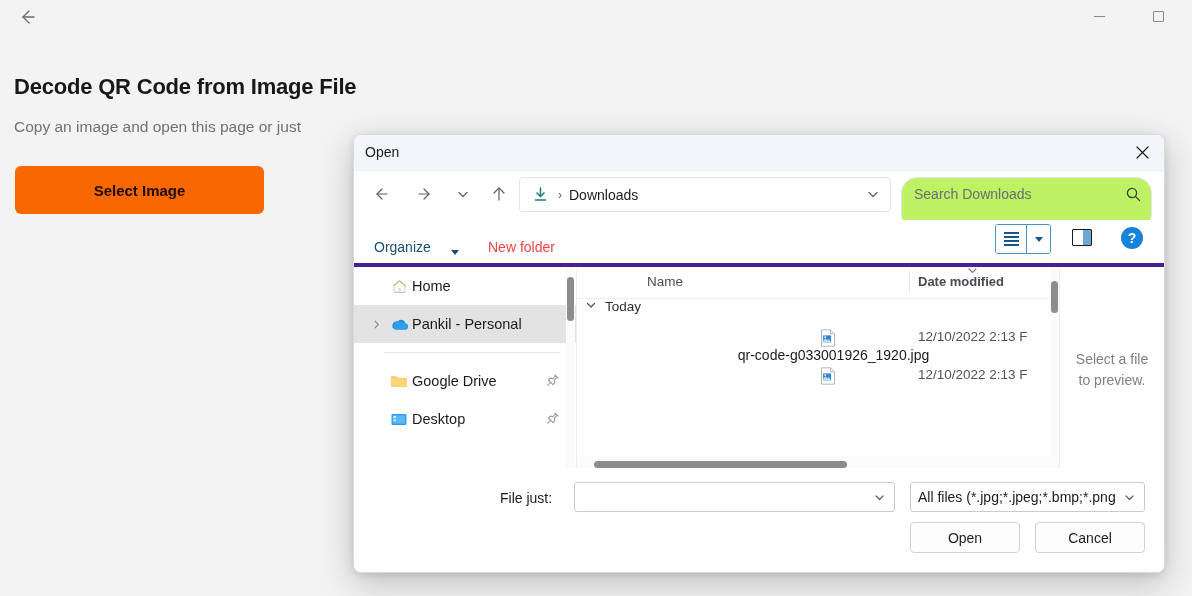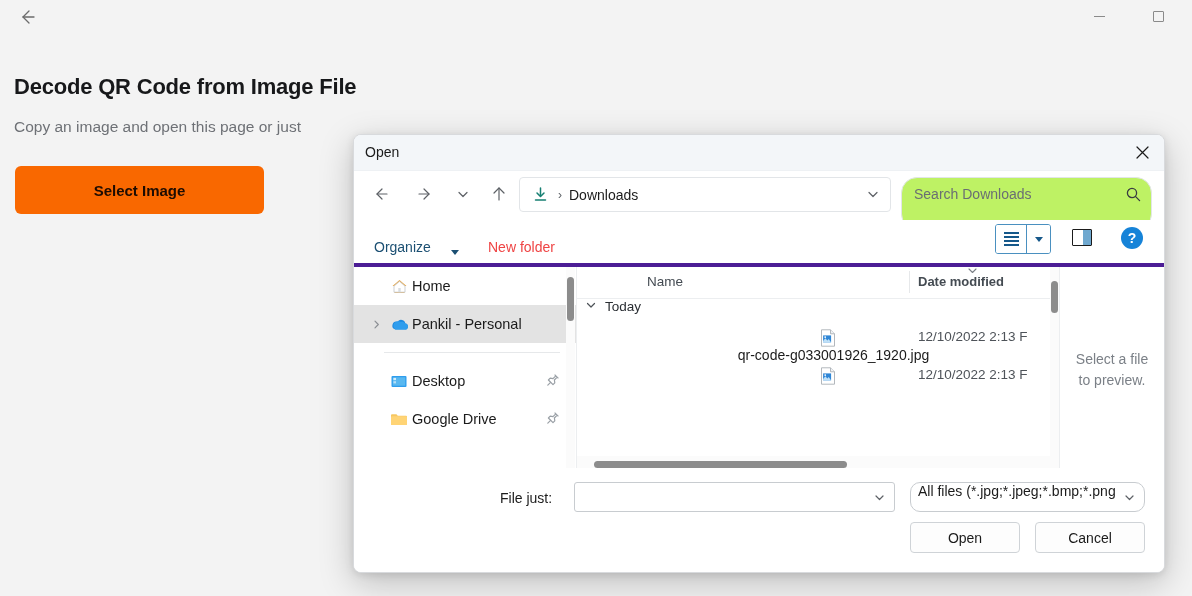--- a/index.html
+++ b/index.html
@@ -261,22 +261,22 @@
     border: 1px solid #c8ccd0; border-radius: 3px; background: #fff;
   }
   .fn-input {
     position: absolute; left: 7px; top: 5px; width: 290px; border: none; outline: none;
     font-size: 14px; color: #1b1b1b; font-family: "Liberation Sans", sans-serif;
     background: transparent;
   }
   .fn-chev { position: absolute; right: 8px; top: 7px; color: #5d6166; cursor: pointer; }
   .ft-box {
     position: absolute; left: 556px; top: 14px; width: 235px; height: 30px;
-    border: 1px solid #c8ccd0; border-radius: 10px; background: #fff;
-    display: flex; align-items: flex-start; overflow: hidden; cursor: pointer;
+    border: 1px solid #c8ccd0; border-radius: 3px; background: #fff;
+    display: flex; align-items: center; overflow: hidden; cursor: pointer;
   }
   .ft-text {
     font-size: 14px; color: #1b1b1b; margin-left: 7px;
     white-space: nowrap; overflow: hidden; width: 200px;
   }
   .ft-chev { position: absolute; right: 8px; top: 7px; color: #5d6166; }
   .btn-open, .btn-cancel {
     position: absolute; top: 54px; width: 110px; height: 31px;
     background: #fdfdfd; border: 1px solid #cfd3d7; border-radius: 4px;
     font-size: 14px; color: #1b1b1b; cursor: pointer;
@@ -435,44 +435,44 @@
           </span>
           <span class="nav-label">Pankil - Personal</span>
         </div>
 
         <div class="nav-divider"></div>
 
         <div class="nav-item">
           <span class="nav-expander"></span>
           <span class="nav-ico">
             <svg width="18" height="15" viewBox="0 0 18 15">
+              <path d="M1 3.2 a1 1 0 0 1 1-1 h4.4 l1.4 1.6 H16 a1 1 0 0 1 1 1 V12 a1 1 0 0 1-1 1 H2 a1 1 0 0 1-1-1 Z" fill="#f6c761"></path>
+              <path d="M1 5.2 a1 1 0 0 1 1-1 h14 a1 1 0 0 1 1 1 V12 a1 1 0 0 1-1 1 H2 a1 1 0 0 1-1-1 Z" fill="#ffd475"></path>
+            </svg>
+          </span>
+          <span class="nav-label">Google Drive</span>
+          <span class="nav-pin">
+            <svg width="14" height="14" viewBox="0 0 14 14" fill="none" stroke="currentColor" stroke-width="1.2">
+              <path d="M8.6 1.6 L12.4 5.4 M9.8 2.8 L7 5.6 L4.2 5.2 L2.4 7 L7 11.6 L8.8 9.8 L8.4 7 L11.2 4.2" stroke-linejoin="round"></path>
+              <path d="M4.6 9.4 L1.8 12.2" stroke-linecap="round"></path>
+            </svg>
+          </span>
+        </div>
+
+        <div class="nav-item">
+          <span class="nav-expander"></span>
+          <span class="nav-ico">
+            <svg width="18" height="15" viewBox="0 0 18 15">
               <rect x="1.5" y="2" width="15" height="11" rx="1" fill="#2f9ded"></rect>
               <rect x="2.8" y="3.3" width="12.4" height="8.4" fill="#59b8f0"></rect>
               <rect x="3.4" y="3.9" width="2.6" height="2.2" fill="#ffffff" opacity="0.75"></rect>
               <rect x="3.4" y="7.2" width="2.6" height="2.2" fill="#ffffff" opacity="0.55"></rect>
             </svg>
           </span>
           <span class="nav-label">Desktop</span>
-          <span class="nav-pin">
-            <svg width="14" height="14" viewBox="0 0 14 14" fill="none" stroke="currentColor" stroke-width="1.2">
-              <path d="M8.6 1.6 L12.4 5.4 M9.8 2.8 L7 5.6 L4.2 5.2 L2.4 7 L7 11.6 L8.8 9.8 L8.4 7 L11.2 4.2" stroke-linejoin="round"></path>
-              <path d="M4.6 9.4 L1.8 12.2" stroke-linecap="round"></path>
-            </svg>
-          </span>
-        </div>
-
-        <div class="nav-item">
-          <span class="nav-expander"></span>
-          <span class="nav-ico">
-            <svg width="18" height="15" viewBox="0 0 18 15">
-              <path d="M1 3.2 a1 1 0 0 1 1-1 h4.4 l1.4 1.6 H16 a1 1 0 0 1 1 1 V12 a1 1 0 0 1-1 1 H2 a1 1 0 0 1-1-1 Z" fill="#f6c761"></path>
-              <path d="M1 5.2 a1 1 0 0 1 1-1 h14 a1 1 0 0 1 1 1 V12 a1 1 0 0 1-1 1 H2 a1 1 0 0 1-1-1 Z" fill="#ffd475"></path>
-            </svg>
-          </span>
-          <span class="nav-label">Google Drive</span>
           <span class="nav-pin">
             <svg width="14" height="14" viewBox="0 0 14 14" fill="none" stroke="currentColor" stroke-width="1.2">
               <path d="M8.6 1.6 L12.4 5.4 M9.8 2.8 L7 5.6 L4.2 5.2 L2.4 7 L7 11.6 L8.8 9.8 L8.4 7 L11.2 4.2" stroke-linejoin="round"></path>
               <path d="M4.6 9.4 L1.8 12.2" stroke-linecap="round"></path>
             </svg>
           </span>
         </div>
 
         <div class="nav-scroll-track"></div>
         <div class="nav-scroll"></div>

